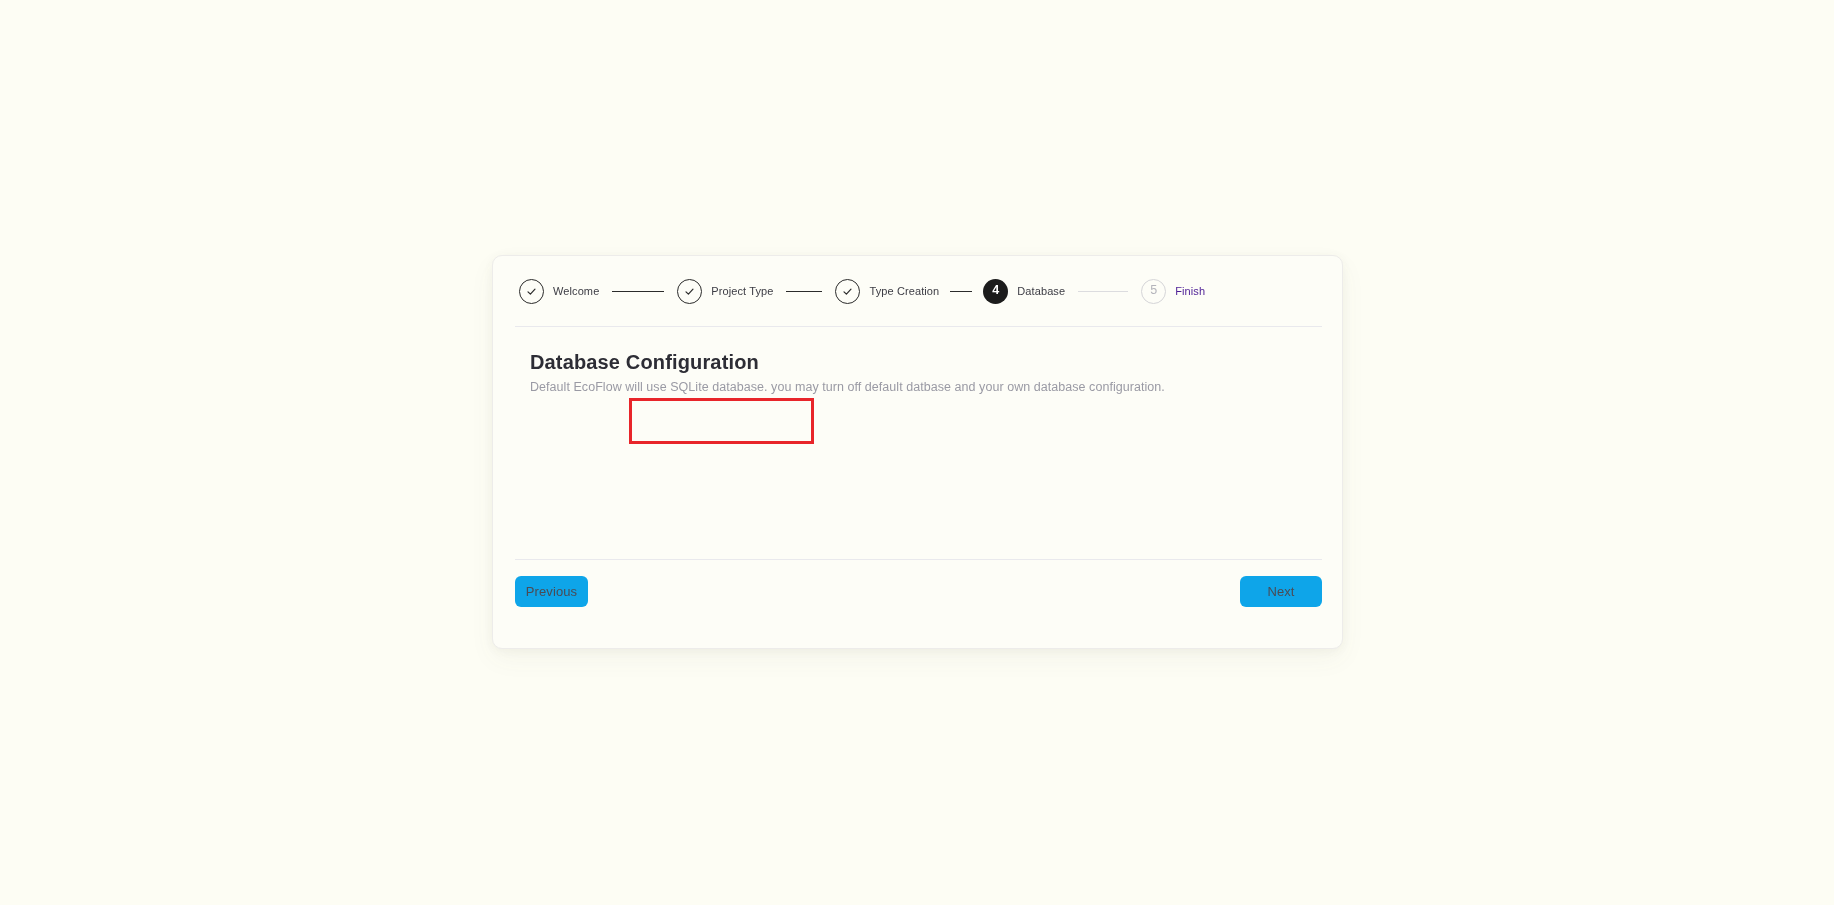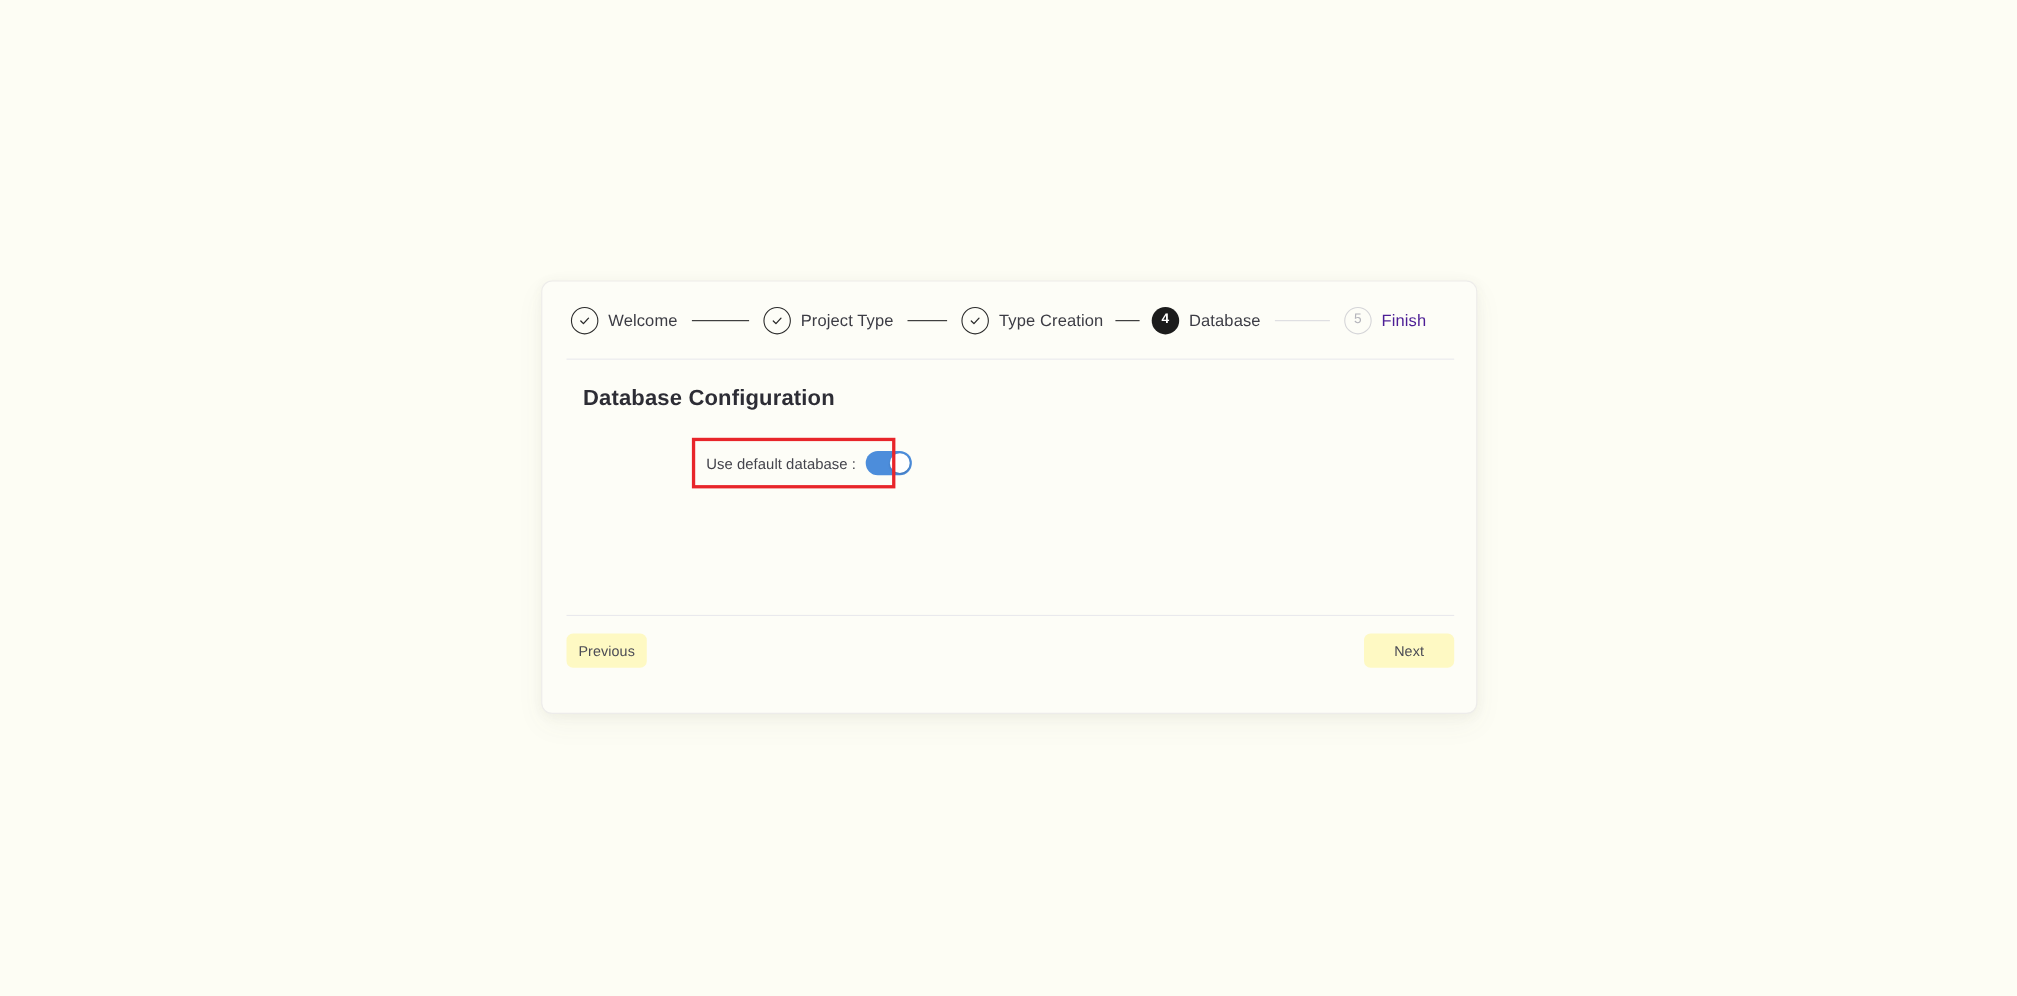--- a/index.html
+++ b/index.html
@@ -68,21 +68,21 @@
   }
   .step-circle.pending {
     border: 1px solid #d5d5d8;
     background: transparent;
     color: #b4b4bb;
     font-size: 12.5px;
     line-height: 1;
     padding-bottom: 1px;
   }
   .step-label {
-    font-size: 15px;
+    font-size: 11px;
     color: #3c3c44;
     margin-left: 9px;
     white-space: nowrap;
     letter-spacing: 0.1px;
   }
   .step-label.muted { color: #4c1d95; }
 
   .connector {
     height: 1px;
     background: #2b2b2b;
@@ -171,21 +171,21 @@
     border: 3px solid #e8252a;
     background: transparent;
     pointer-events: none;
   }
 
   
   .wiz-btn {
     position: absolute;
     top: 320px;
     height: 31px;
-    background: #fef9c3;
+    background: #0ea5e9;
     border: none;
     border-radius: 6px;
     font-family: "Liberation Sans", sans-serif;
     font-size: 13px;
     color: #4b4b55;
     cursor: pointer;
     letter-spacing: 0.1px;
   }
   #previous-button { left: 22px; width: 73px; }
   #next-button { left: 747px; width: 82px; }
@@ -250,27 +250,22 @@
         <span>5</span>
       </div>
       <span class="step-label muted">Finish</span>
     </div>
 
   </div>
 
   <div class="divider" id="divider-top"></div>
 
   <div id="section-heading">Database Configuration</div>
-
-  <div id="toggle-row">
-    <span id="toggle-label">Use default database :</span>
-    <div id="default-db-toggle">
-      <div class="knob"></div>
-    </div>
-  </div>
+  <div id="section-subtitle">Default EcoFlow will use SQLite database. you may turn off default datbase and your own database configuration.</div>
+
   <div id="annotation-box"></div>
 
   <div class="divider" id="divider-bottom"></div>
 
   <button class="wiz-btn" id="previous-button">Previous</button>
   <button class="wiz-btn" id="next-button">Next</button>
 
 </div>
 
 </body></html>

